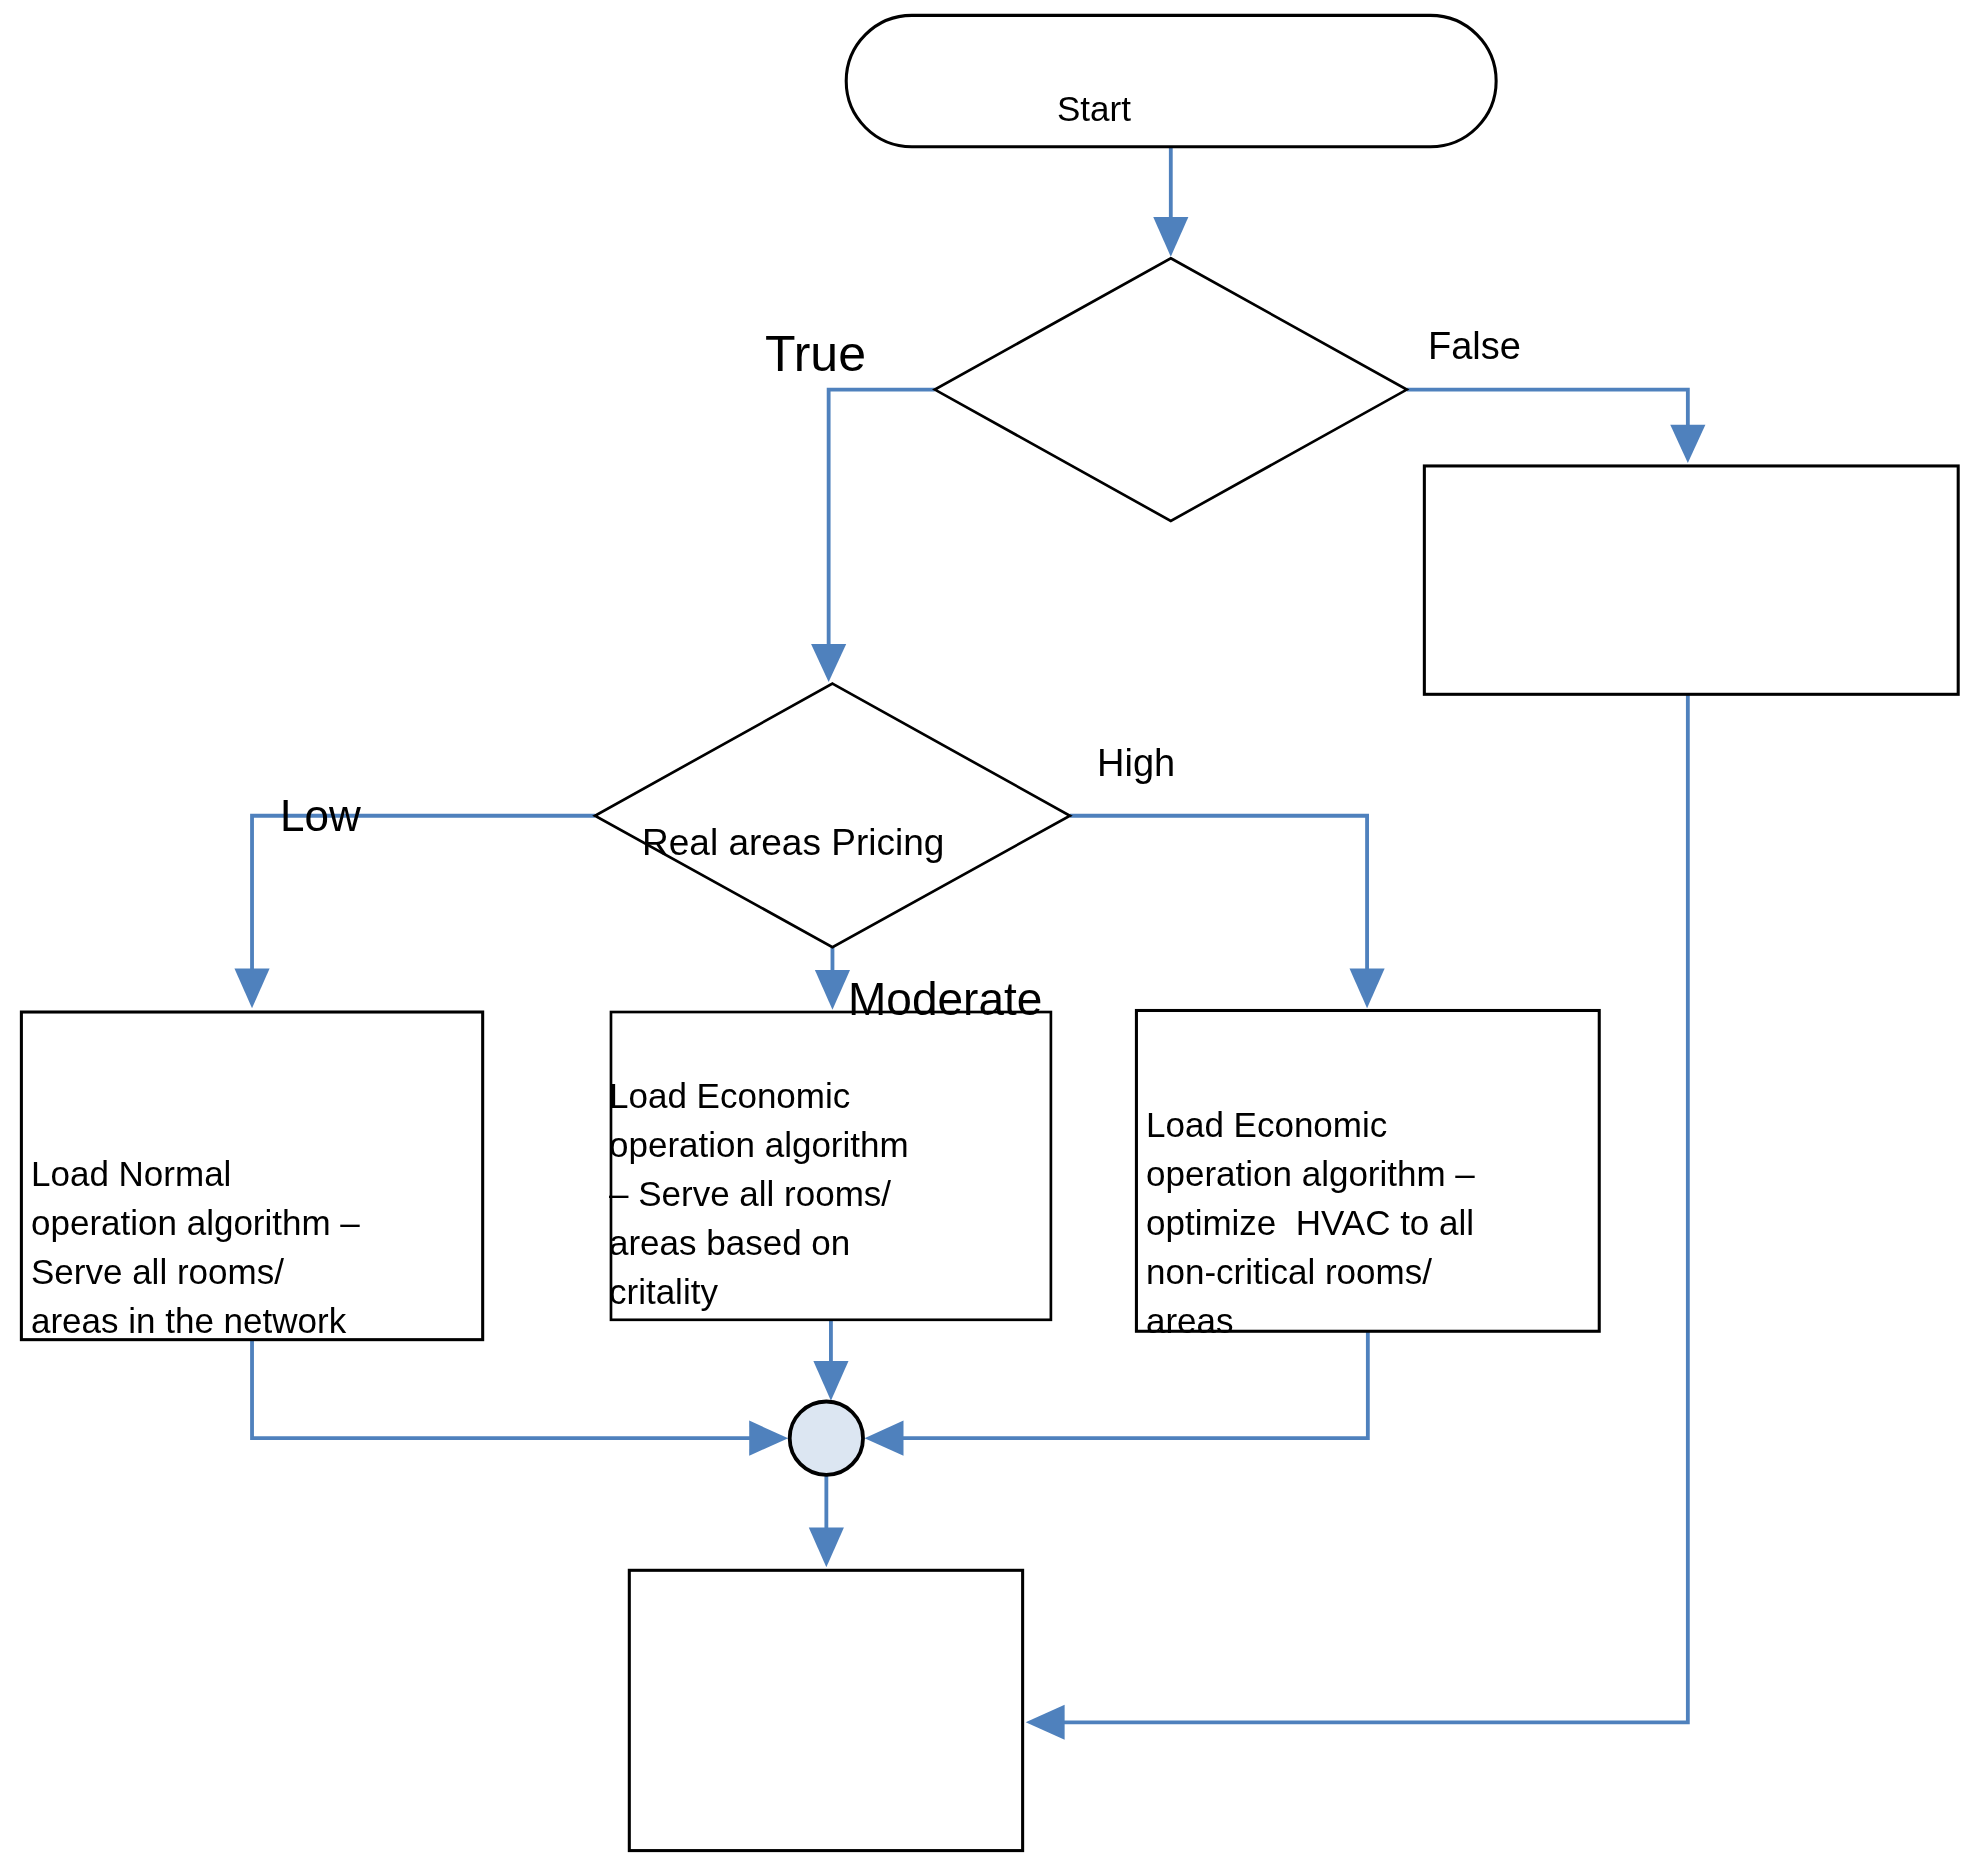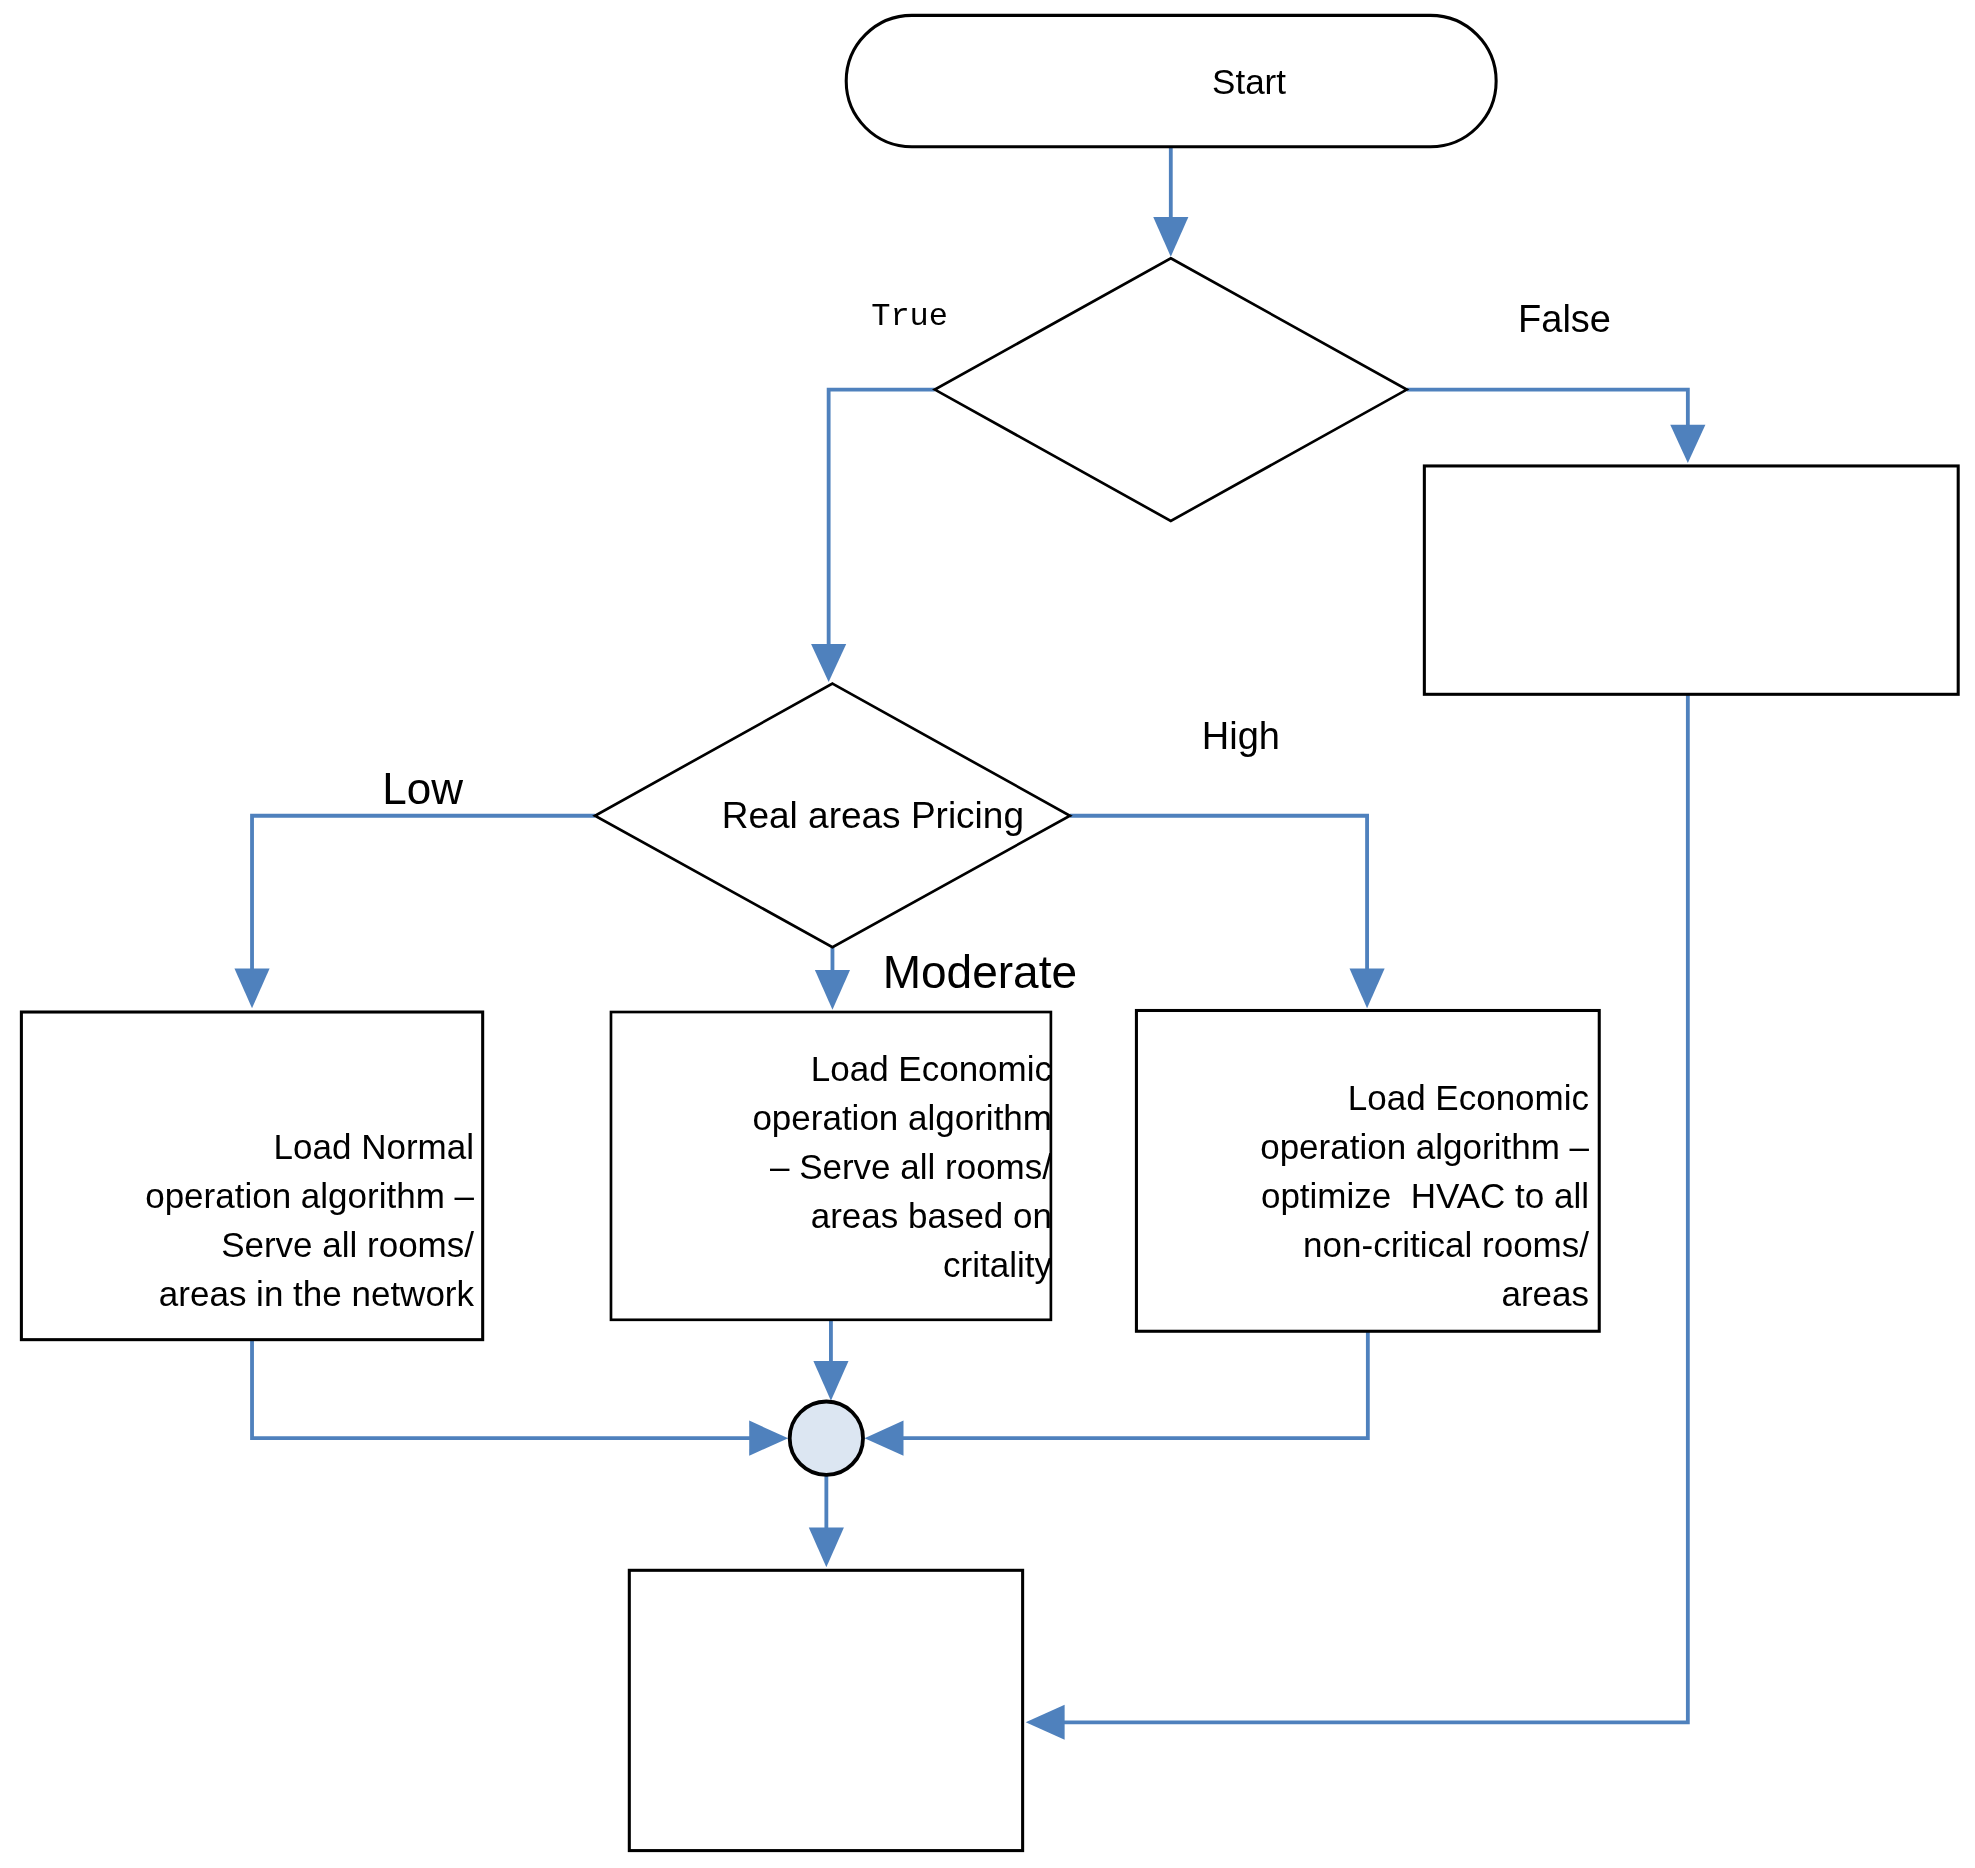--- a/index.html
+++ b/index.html
@@ -16,36 +16,37 @@
     color: #000000;
     overflow: hidden;
   }
   .canvas svg {
     position: absolute;
     left: 0;
     top: 0;
   }
   .lbl {
     position: absolute;
-    text-align: right;
+    text-align: left;
     white-space: pre-wrap;
     color: #000000;
     z-index: 2;
+    margin-top: 27px;
   }
   
   .lbl-start     { left: 1057px; top:   57px; width: 229px; font-size: 35px; line-height: 49px; }
   .lbl-d1        { left: 980px; top:  339px; width: 382px; font-size: 37px; line-height: 50px; }
   .lbl-activate  { left: 1436px; top:  511px; width: 512px; font-size: 35px; line-height: 47px; }
   .lbl-d2        { left:  642px; top: 791px; width: 382px; font-size: 37px; line-height: 49px; }
   .lbl-box1      { left:   31px; top: 1122px; width: 443px; font-size: 35px; line-height: 49px; }
   .lbl-box2      { left:  609px; top: 1044px; width: 443px; font-size: 35px; line-height: 49px; }
   .lbl-box3      { left: 1146px; top: 1073px; width: 443px; font-size: 35px; line-height: 49px; }
   .lbl-cooling   { left:  635px; top: 1662px; width: 382px; font-size: 41px; line-height: 49px; }
   
-  .lbl-true      { left: 765px; top:  298px; width: 183px; font-size: 32px; font-family: Liberation Mono, monospace; }
+  .lbl-true      { left: 765px; top:  298px; width: 183px; font-size: 50px; }
   .lbl-false     { left: 1428px; top:  298px; width: 183px; font-size: 38px; }
   .lbl-low       { left:  280px; top: 764px; width: 183px; font-size: 44px; }
   .lbl-high      { left: 1097px; top:  715px; width: 183px; font-size: 38px; }
   .lbl-moderate  { left: 848px; top: 945px; width: 229px; font-size: 46px; }
 </style>
 </head>
 <body>
 
 <div class="canvas">
 

